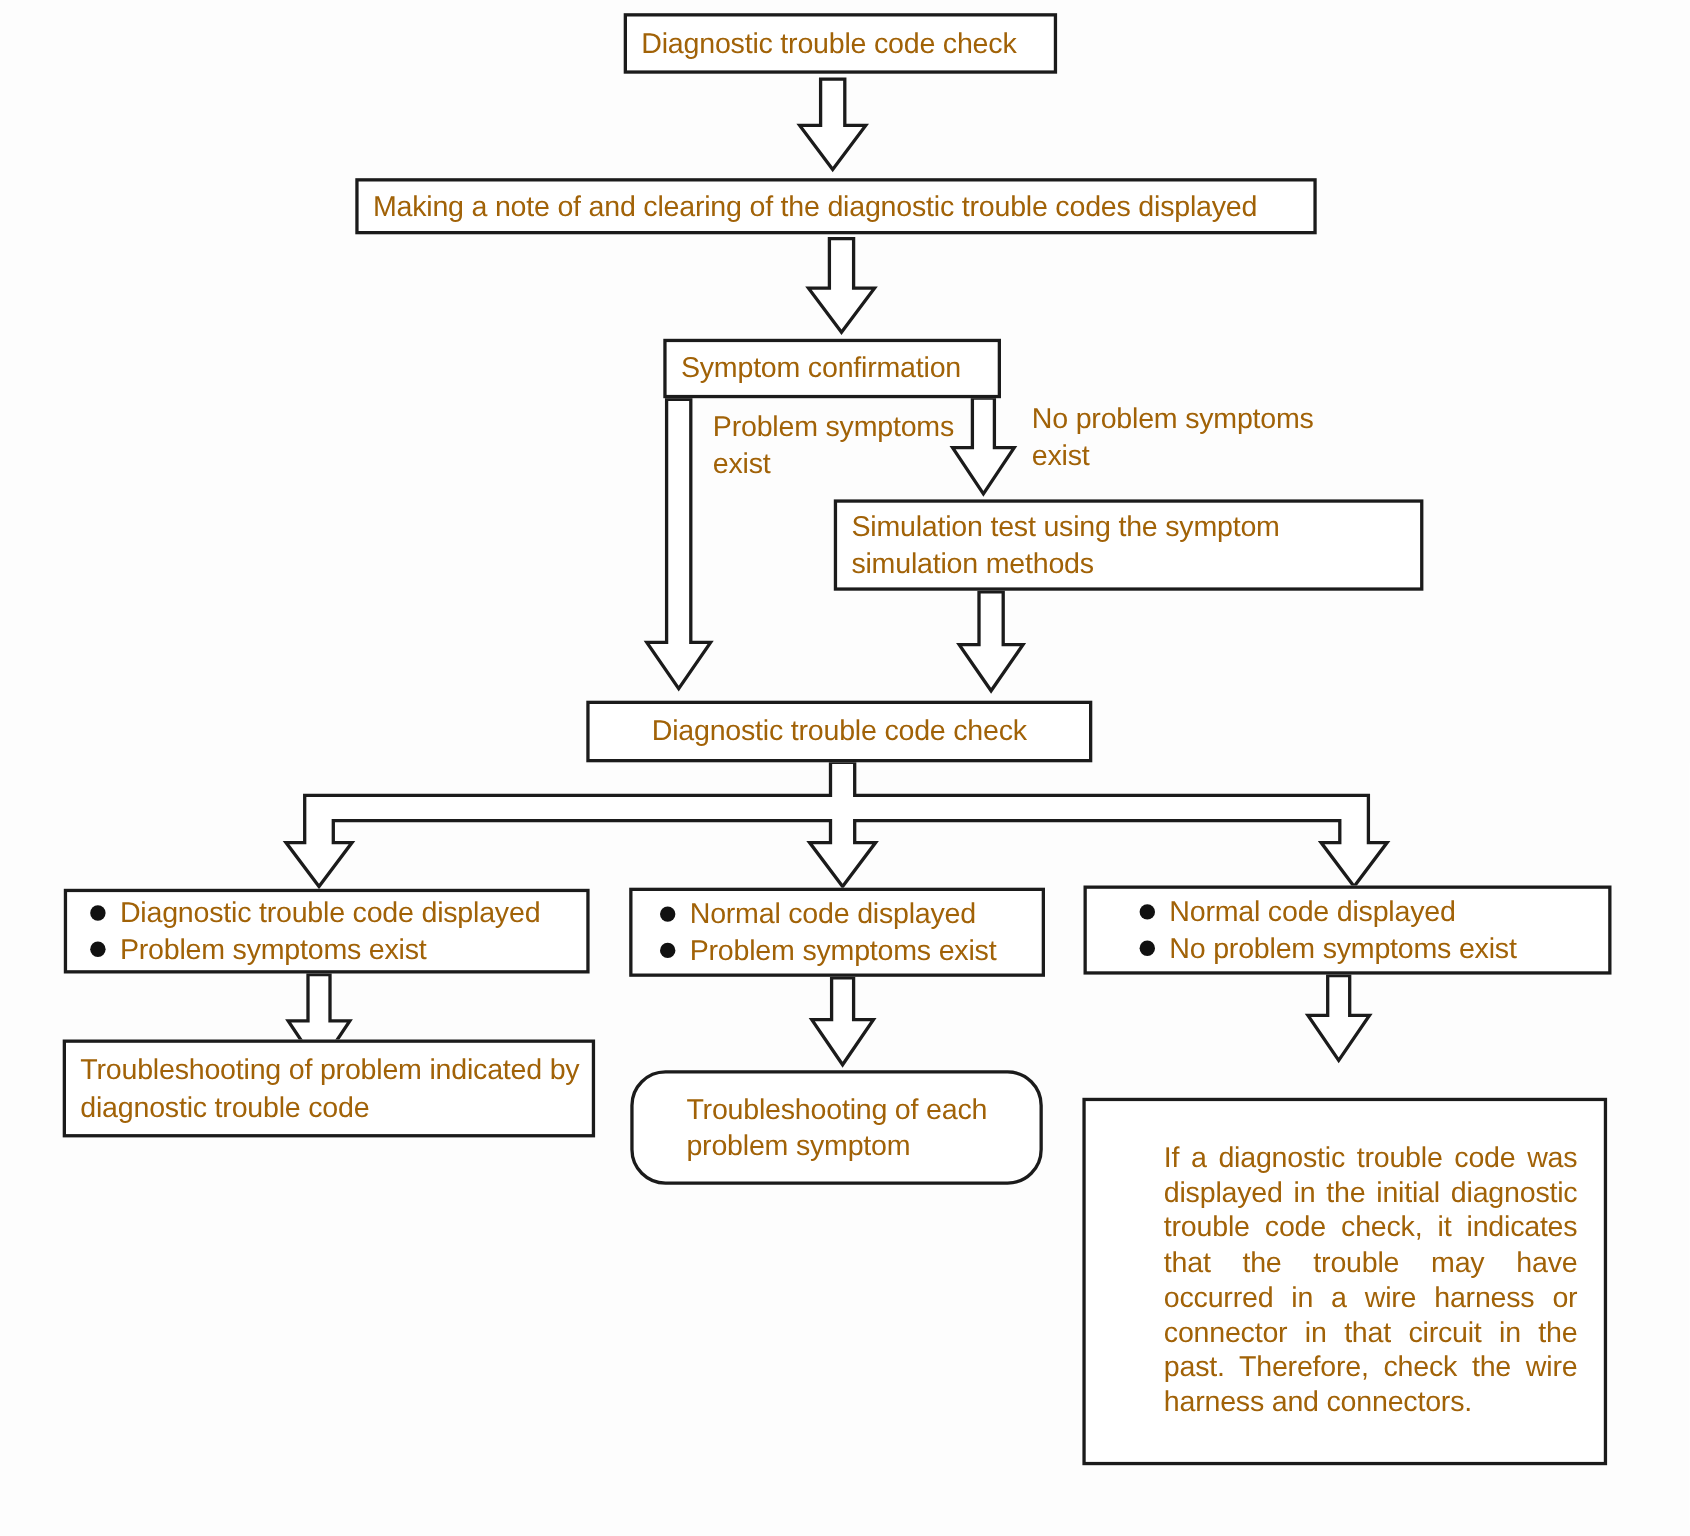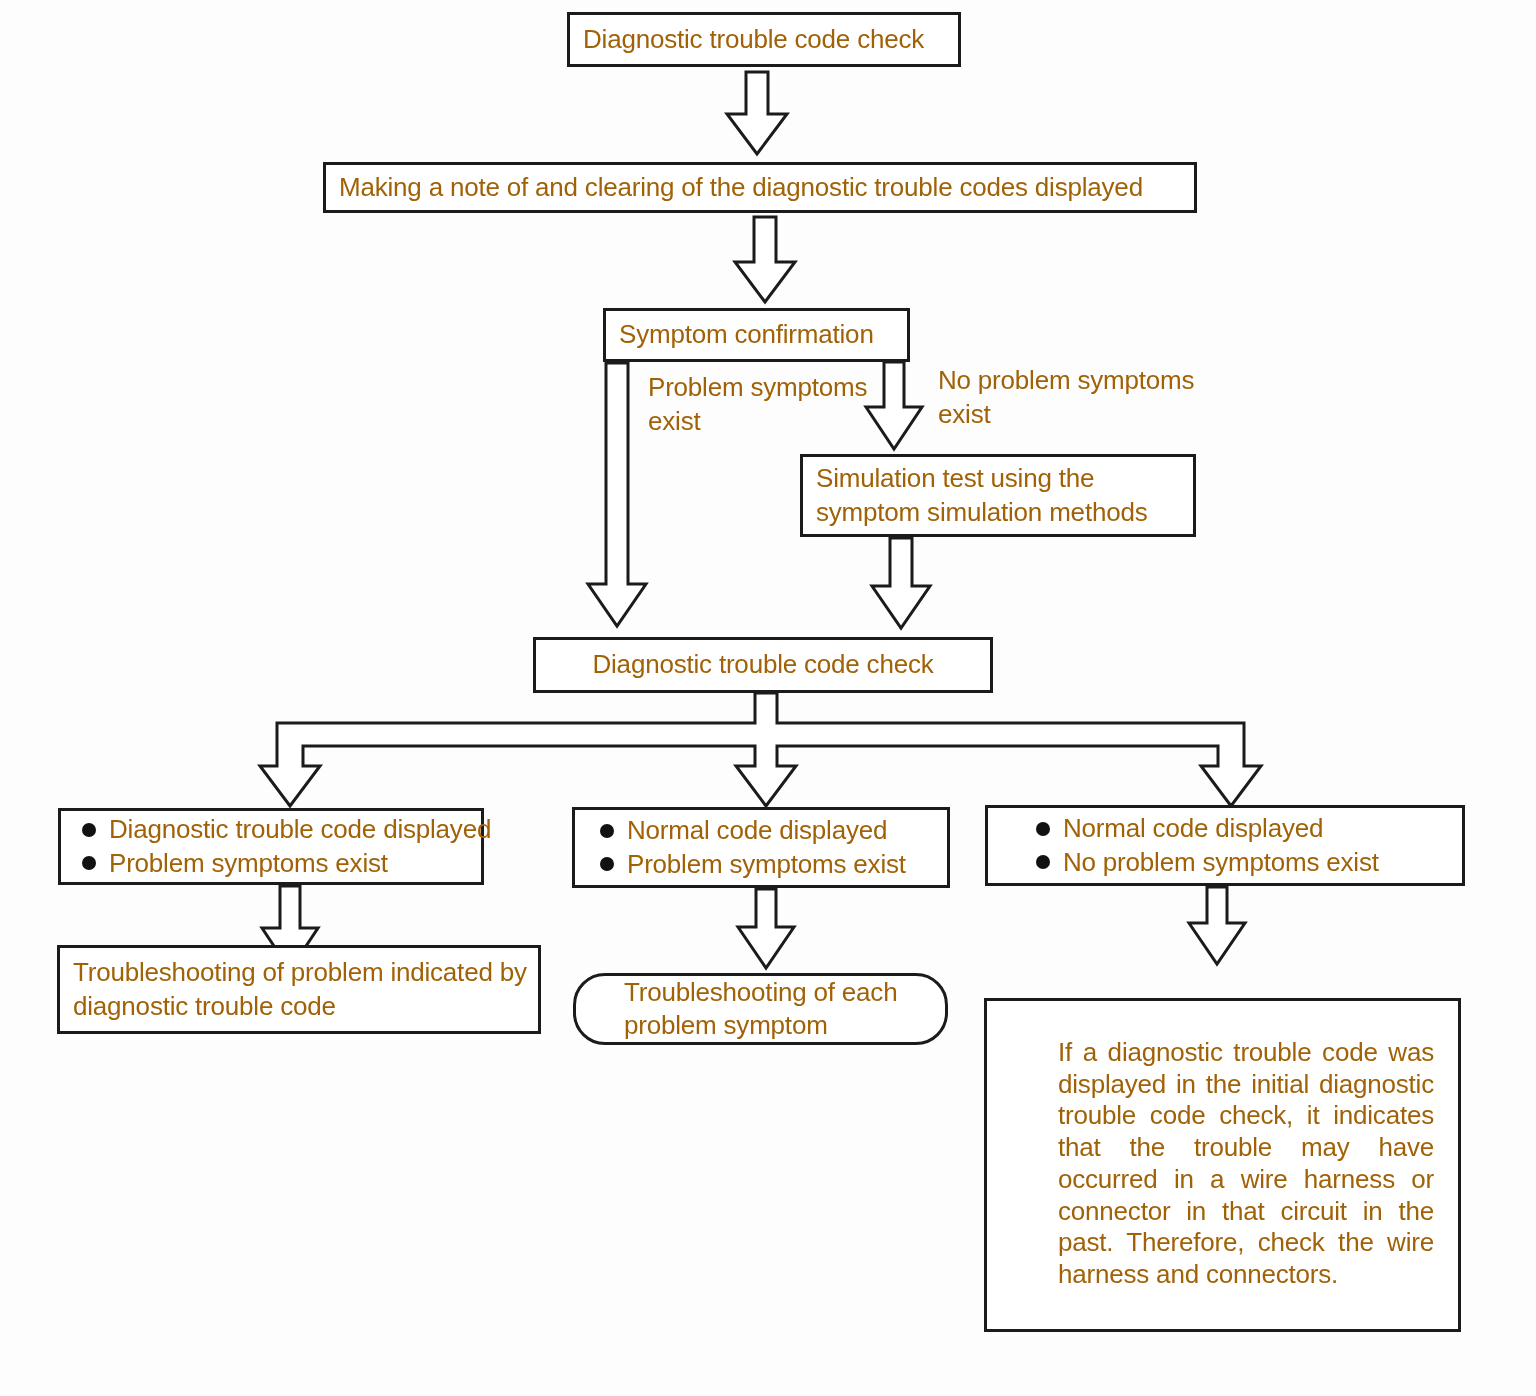--- a/index.html
+++ b/index.html
@@ -96,29 +96,29 @@
     <span>Making a note of and clearing of the diagnostic trouble codes displayed</span>
   </div>
 
   <div class="node padL" style="left:603px;top:308px;width:307px;height:54px;">
     <span>Symptom confirmation</span>
   </div>
 
   <div class="edge-label" style="left:648px;top:371px;width:238px;">Problem symptoms exist</div>
   <div class="edge-label" style="left:938px;top:364px;width:282px;">No problem symptoms exist</div>
 
-  <div class="node padL" style="left:800px;top:454px;width:396px;height:83px;">
+  <div class="node padL" style="left:758px;top:454px;width:536px;height:83px;">
     <span>Simulation test using the symptom simulation methods</span>
   </div>
 
   <div class="node center" style="left:533px;top:637px;width:460px;height:56px;">
     <span>Diagnostic trouble code check</span>
   </div>
 
-  <div class="node bullets" style="left:58px;top:808px;width:426px;height:77px;padding-left:21px;justify-content:center;">
+  <div class="node bullets" style="left:58px;top:808px;width:478px;height:77px;padding-left:21px;justify-content:center;">
     <div class="brow">
       <span class="dot"></span>
       <span>Diagnostic trouble code displayed</span>
     </div>
     <div class="brow">
       <span class="dot"></span>
       <span>Problem symptoms exist</span>
     </div>
   </div>
 
@@ -141,21 +141,21 @@
     <div class="brow">
       <span class="dot"></span>
       <span>No problem symptoms exist</span>
     </div>
   </div>
 
   <div class="node padL" style="left:57px;top:945px;width:484px;height:89px;">
     <span>Troubleshooting of problem indicated by diagnostic trouble code</span>
   </div>
 
-  <div class="node" style="left:573px;top:973px;width:375px;height:72px;padding-left:48px;padding-right:10px;border-radius:32px;">
+  <div class="node" style="left:573px;top:973px;width:375px;height:104px;padding-left:48px;padding-right:10px;border-radius:32px;">
     <span>Troubleshooting of each problem symptom</span>
   </div>
 
   <div class="sysbig" style="left:984px;top:998px;width:477px;height:334px;padding-left:45px;">
     <p>If a diagnostic trouble code was displayed in the initial diagnostic trouble code check, it indicates that the trouble may have occurred in a wire harness or connector in that circuit in the past. Therefore, check the wire harness and connectors.</p>
   </div>
 
 </div>
 
 </body></html>

